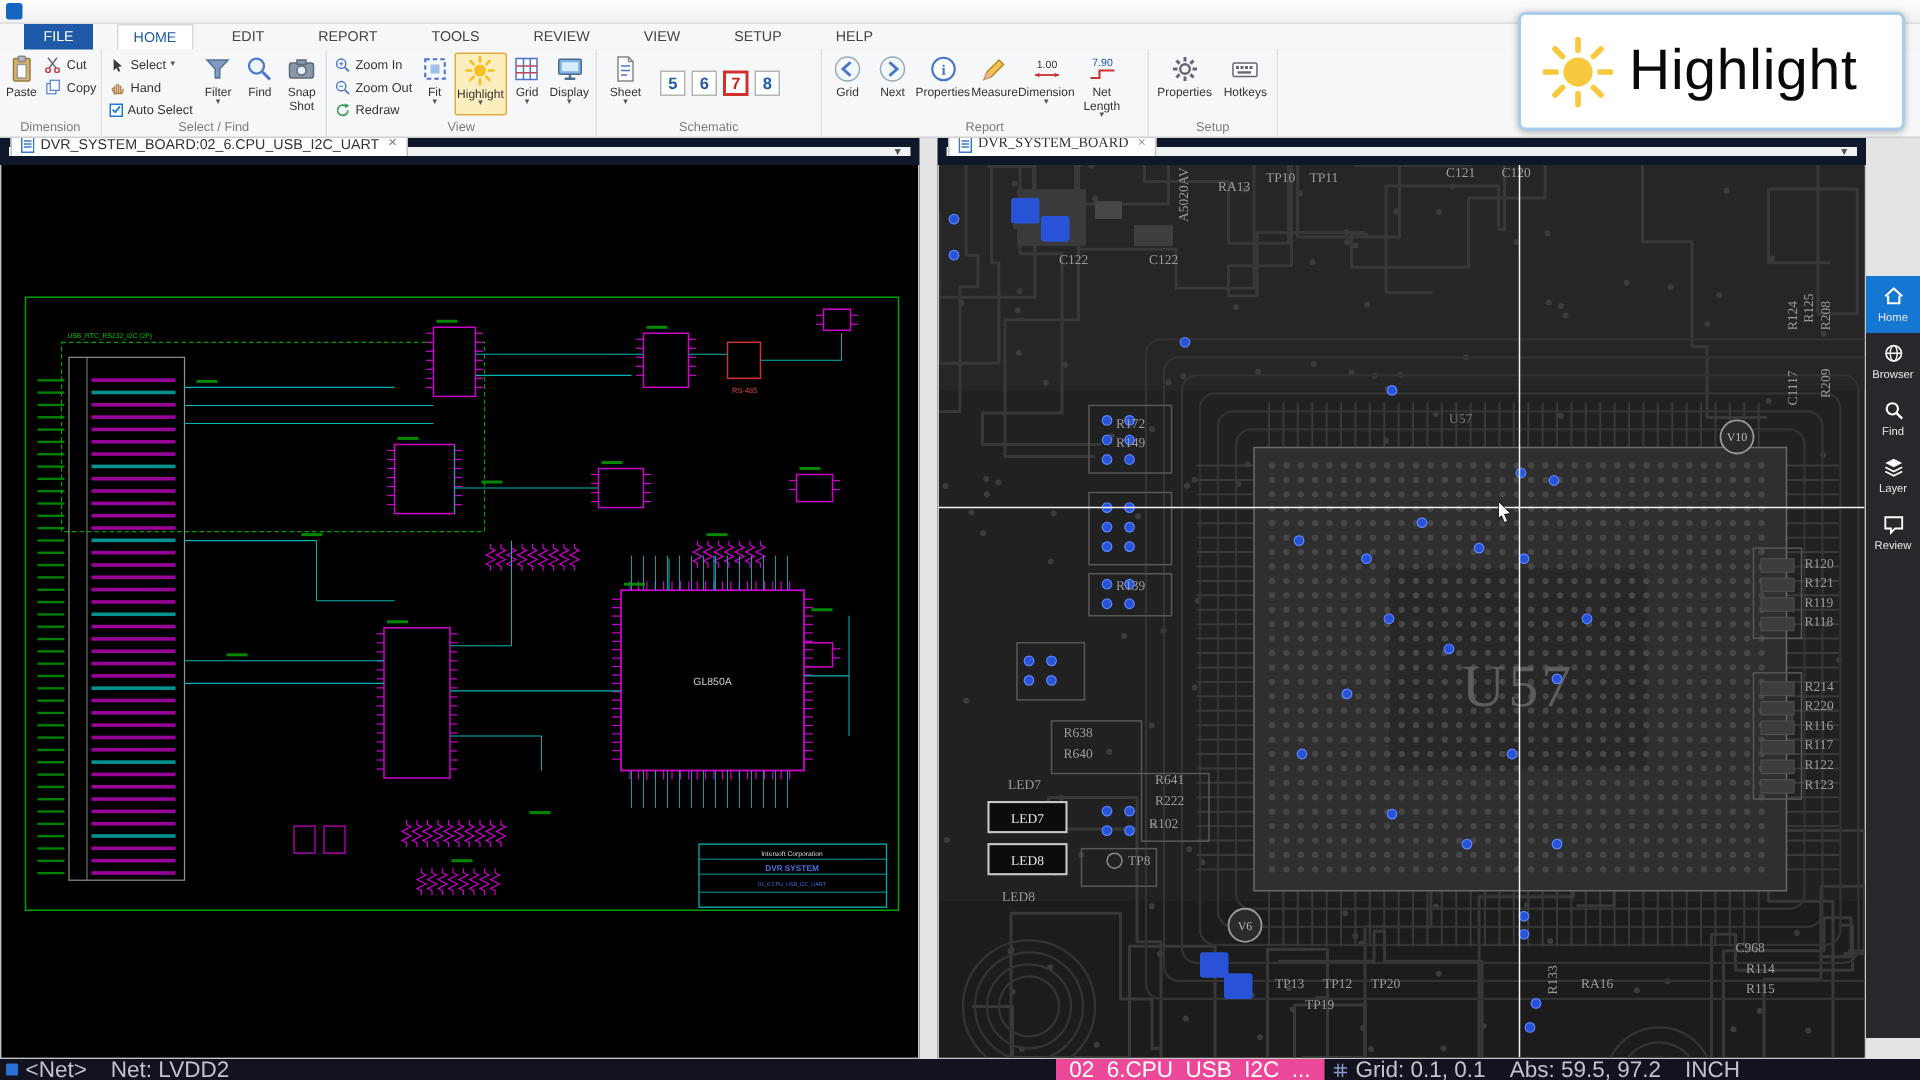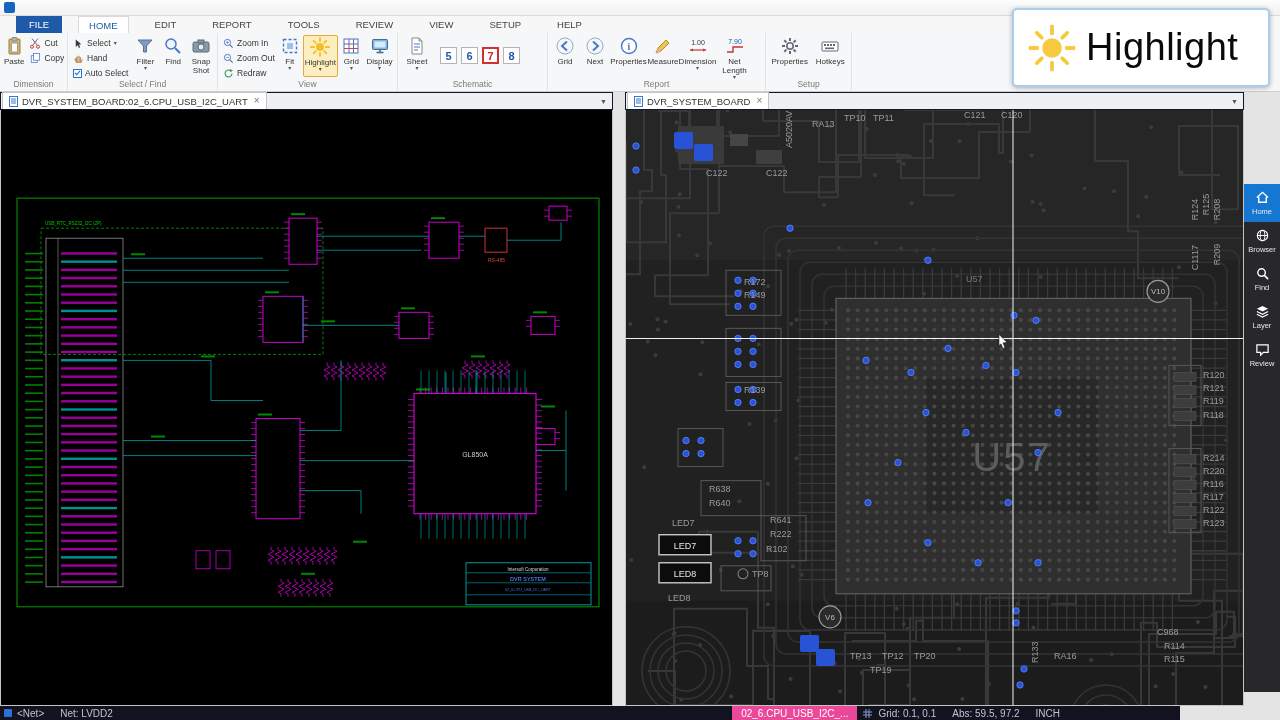--- a/index.html
+++ b/index.html
@@ -39,40 +39,40 @@
     align-items:center; justify-content:center; }
   .sheet-row { display:flex; align-items:center; gap:4px; margin:12px 2px 0 5px; }
   .sheet-num { width:17px; height:17px; border:1px solid #b5b5b5; background:#fff; color:#1e5aa8;
     font-size:11px; font-weight:bold; display:flex; align-items:center; justify-content:center; cursor:default; }
   .sheet-num.sel { border:2px solid #d03030; color:#c22; }
 
   
   .workspace { position:absolute; top:92px; left:0; right:0; bottom:14px; background:#e4e4e4; }
   .pane { position:absolute; top:0; bottom:0; }
   .pane-left { left:0; width:613px; }
-  .pane-right { left:625px; width:619px; }
-  .tabbar { height:18px; background:#eef0f1; border:1px solid #0f172a; display:flex; align-items:flex-end; }
+  .pane-right { left:625px; width:619px;font-family:Liberation Serif, serif; }
+  .tabbar { height:18px; background:#eef0f1; border:6px solid #0f172a; display:flex; align-items:flex-end; }
   .tab { height:17px; background:#fff; border:1px solid #c4c4c4; border-bottom:none; display:flex;
     align-items:center; padding:0 6px; gap:4px; font-size:9.5px; color:#333; margin-left:1px; cursor:default; }
   .tab .close { color:#777; font-size:10px; line-height:10px; margin-left:2px; }
   .tab-caret { margin-left:auto; align-self:center; padding-right:5px; font-size:7px; color:#555; }
   .canvas-wrap { position:absolute; top:18px; left:0; right:0; bottom:0;
     border:1px solid #c4c4c4; border-top:none; background:#000; }
   .canvas-wrap svg { display:block; width:100%; height:100%; }
 
   
   .sidebar { position:absolute; top:92px; bottom:14px; right:0; width:36px; background:#28282c; z-index:3; }
   .side-item { height:38px; display:flex; flex-direction:column; align-items:center; justify-content:center;
     gap:2px; color:#e8e8e8; font-size:7.5px; cursor:default; }
   .side-item.active { background:#1677d2; }
   .side-item svg { width:15px; height:15px; }
 
   
-  .statusbar { position:absolute; bottom:0; left:0; width:1180px; height:14px; background:#131320;
-    color:#c2c2ce; font-size:10px; display:flex; align-items:center; z-index:5;margin-top:41px; }
+  .statusbar { position:absolute; bottom:0; left:0; width:1280px; height:14px; background:#131320;
+    color:#c2c2ce; font-size:15px; display:flex; align-items:center; z-index:5;margin-top:41px; }
   .sb-docicon { width:8px; height:8px; background:#2b6fd8; margin:0 5px 0 4px; border-radius:1px; }
   .sb-item { margin-right:16px; white-space:nowrap; }
   .sb-right { margin-left:auto; display:flex; align-items:center; height:100%; }
   .sb-sheet { background:#ec4899; color:#fff; height:100%; display:flex; align-items:center; padding:0 9px; }
   .sb-gridicon { margin:0 6px; display:flex; }
   .sb-pad { width:104px; }
 
   
   .callout { position:absolute; top:8px; left:1012px; width:258px; height:79px; background:#fff;
     border:2px solid #a9cdf0; border-radius:5px; box-shadow:0 1px 5px rgba(0,0,0,.3);

